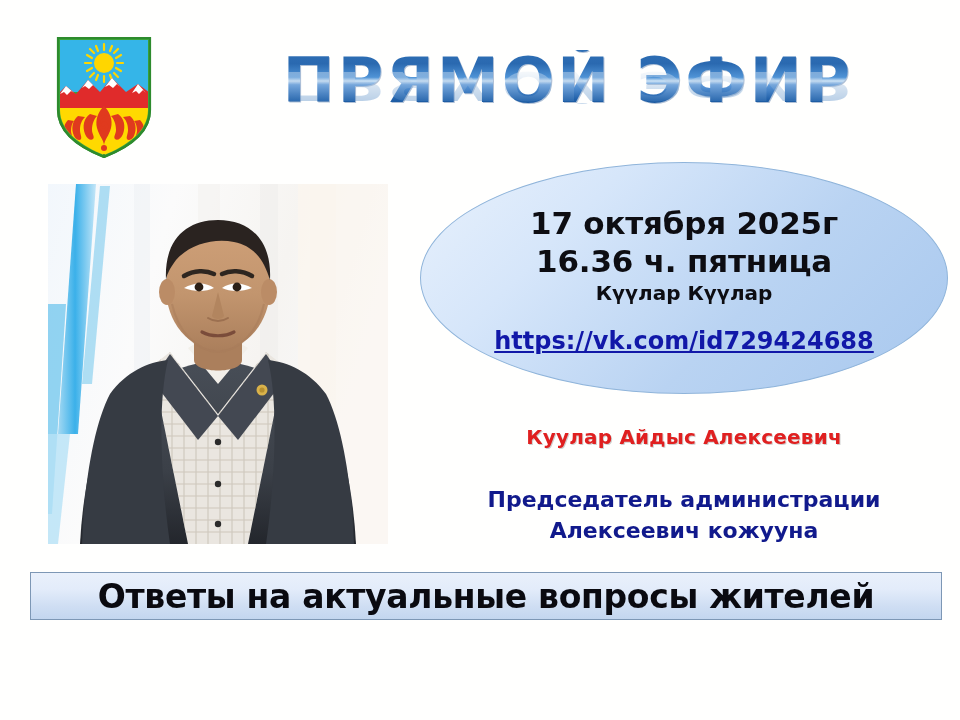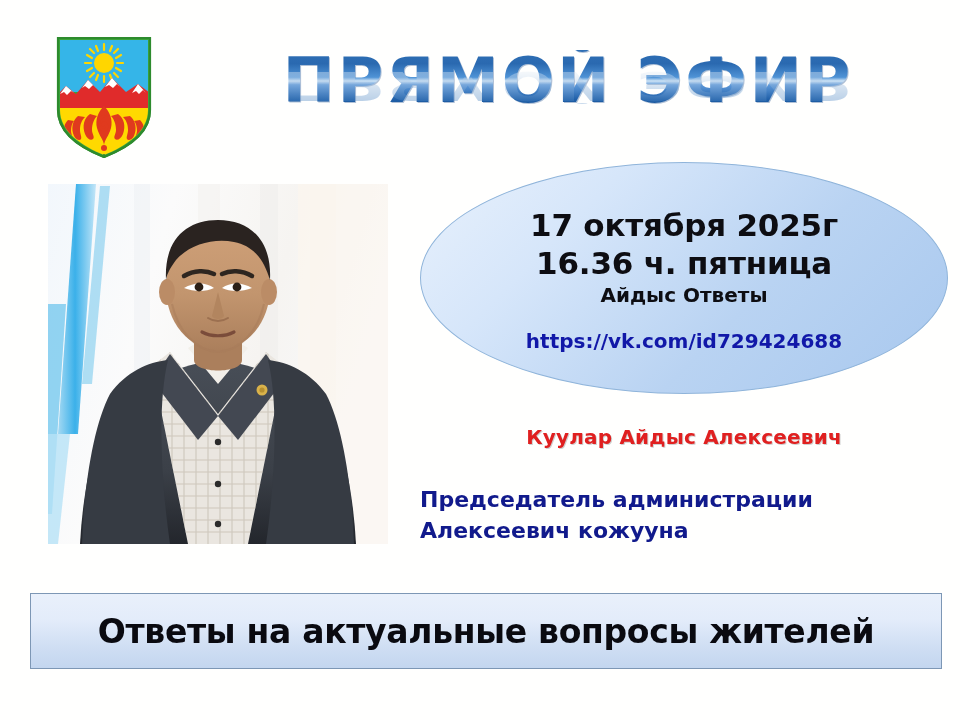--- a/index.html
+++ b/index.html
@@ -119,22 +119,23 @@
     font-weight: bold;
     font-size: 20px;
     color: #0d0d12;
     line-height: 1.26;
     white-space: nowrap;
   }
   .oval-line4 { margin-top: 0px; }
   .oval-link {
     font-family: "DejaVu Sans", sans-serif;
     font-weight: bold;
-    font-size: 20px;
+    font-size: 24px;
     color: #1118a8;
+    text-decoration: underline;
     text-decoration-thickness: 2px;
     text-underline-offset: 2px;
     margin-top: 21px;
     white-space: nowrap;
     cursor: pointer;
   }
 
   
   #person-name {
     position: absolute;
@@ -148,36 +149,36 @@
     color: #e02020;
     letter-spacing: 0.2px;
     text-shadow: 1px 1px 0 rgba(120,120,120,0.35);
     white-space: nowrap;
   }
   #person-position {
     position: absolute;
     left: 420px;
     top: 484px;
     width: 528px;
-    text-align: left;
+    text-align: center;
     font-family: "DejaVu Sans", sans-serif;
     font-weight: bold;
     font-size: 22px;
     color: #111a8c;
     line-height: 1.42;
   }
   #person-position div { white-space: nowrap; }
 
   
   #bottom-banner {
     position: absolute;
     left: 30px;
-    top: 593px;
+    top: 572px;
     width: 912px;
-    height: 76px;
+    height: 48px;
     box-sizing: border-box;
     border: 1px solid #7d97b5;
     background: linear-gradient(to bottom, #e9f0fb 0%, #e3ecfa 35%, #cfdef3 72%, #c3d6ef 100%);
     display: flex;
     align-items: center;
     justify-content: center;
   }
   #bottom-banner-text {
     font-family: "DejaVu Sans", sans-serif;
     font-weight: bold;
@@ -380,21 +381,21 @@
 
       <path d="M154 148 C163 153, 177 153, 186 148" stroke="#7a4c3a" stroke-width="3.2" fill="none" stroke-linecap="round"></path>
 
       <path d="M124 120 C130 146, 146 166, 170 168 C194 166, 210 146, 216 120" fill="none" stroke="#a87c59" stroke-width="2" opacity="0.5"></path>
     </svg>
   </div>
 
   <div id="oval">
     <div class="oval-line1">17 октября 2025г</div>
     <div class="oval-line2">16.36 ч. пятница</div>
-    <div class="oval-line4">Айдыс Ответы</div>
+    <div class="oval-line4">Күүлар Күүлар</div>
     <div class="oval-link">https://vk.com/id729424688</div>
   </div>
 
   <div id="person-name">Куулар Айдыс Алексеевич</div>
 
   <div id="person-position">
     <div>Председатель администрации</div>
     <div>Алексеевич кожууна</div>
   </div>
 

